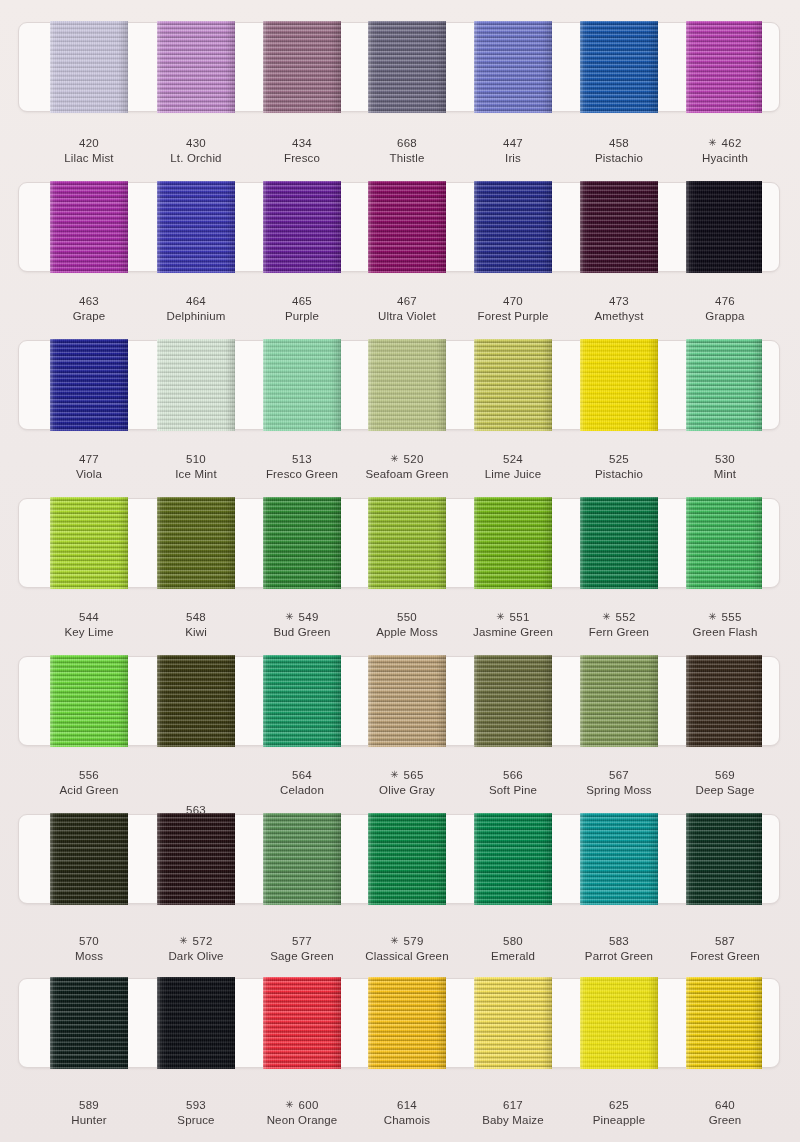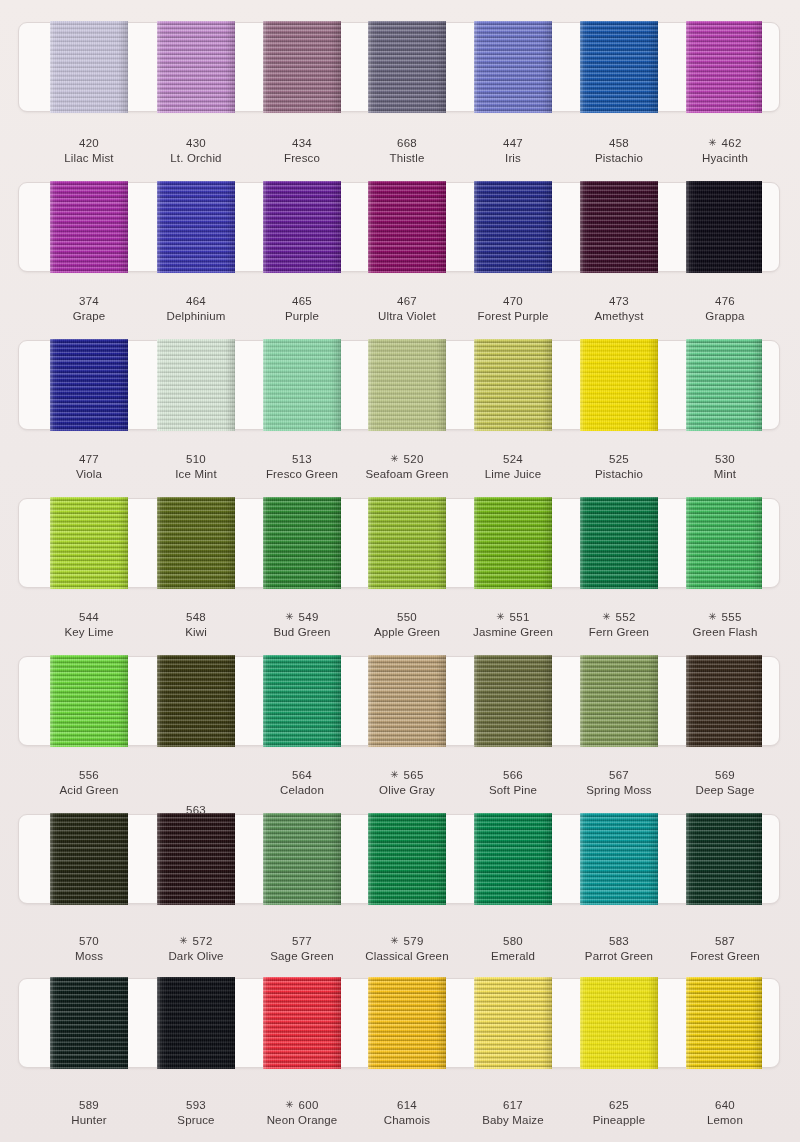--- a/index.html
+++ b/index.html
@@ -247,21 +247,21 @@
       </div>
       <div class="swatch plain" style="left: 686px; width: 76px;">
         <div class="base" style="background: rgb(10, 7, 19);"></div>
         <div class="rib"></div>
         <div class="weft"></div>
         <div class="edge"></div>
       </div>
     </div>
     <div class="labels" style="top: 294px;">
       <div class="label" style="left: 36px;">
-        <span class="code">374</span>
+        <span class="code">463</span>
         <span class="name">Grape</span>
       </div>
       <div class="label" style="left: 143px; text-align: center;">
         <span class="code">464</span>
         <span class="name">Delphinium</span>
       </div>
       <div class="label" style="left: 249px;">
         <span class="code">465</span>
         <span class="name">Purple</span>
       </div>
@@ -410,21 +410,21 @@
       <div class="label" style="left: 143px;">
         <span class="code">548</span>
         <span class="name">Kiwi</span>
       </div>
       <div class="label" style="left: 249px;">
         <span class="code"><span class="star">✳</span> 549</span>
         <span class="name">Bud Green</span>
       </div>
       <div class="label" style="left: 354px;">
         <span class="code">550</span>
-        <span class="name">Apple Green</span>
+        <span class="name">Apple Moss</span>
       </div>
       <div class="label" style="left: 460px;">
         <span class="code"><span class="star">✳</span> 551</span>
         <span class="name">Jasmine Green</span>
       </div>
       <div class="label" style="left: 566px;">
         <span class="code"><span class="star">✳</span> 552</span>
         <span class="name">Fern Green</span>
       </div>
       <div class="label" style="left: 672px;">
@@ -647,16 +647,16 @@
       <div class="label" style="left: 460px;">
         <span class="code">617</span>
         <span class="name">Baby Maize</span>
       </div>
       <div class="label" style="left: 566px;">
         <span class="code">625</span>
         <span class="name">Pineapple</span>
       </div>
       <div class="label" style="left: 672px;">
         <span class="code">640</span>
-        <span class="name">Lemon</span>
+        <span class="name">Green</span>
       </div>
     </div>
   </div>
 
 </body></html>

